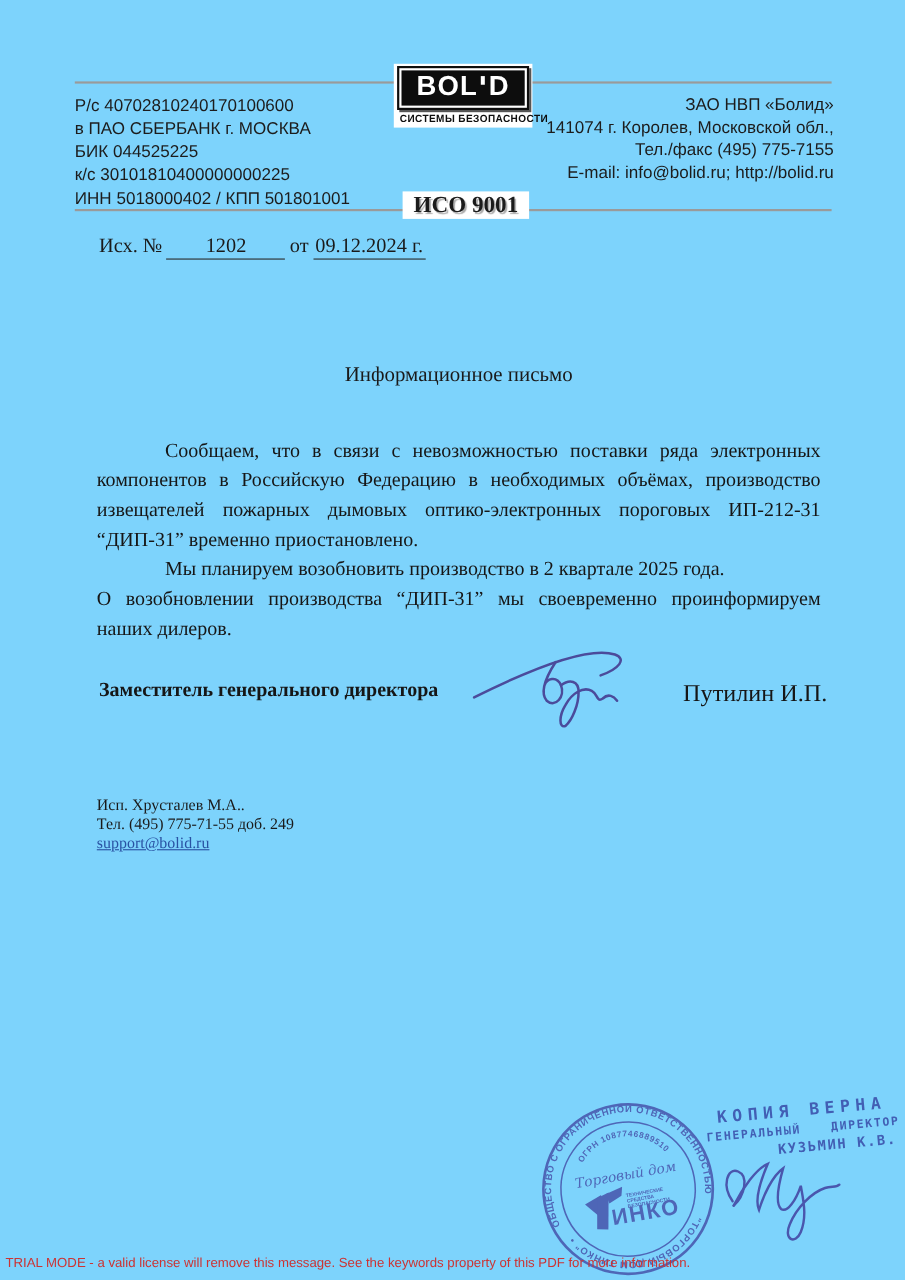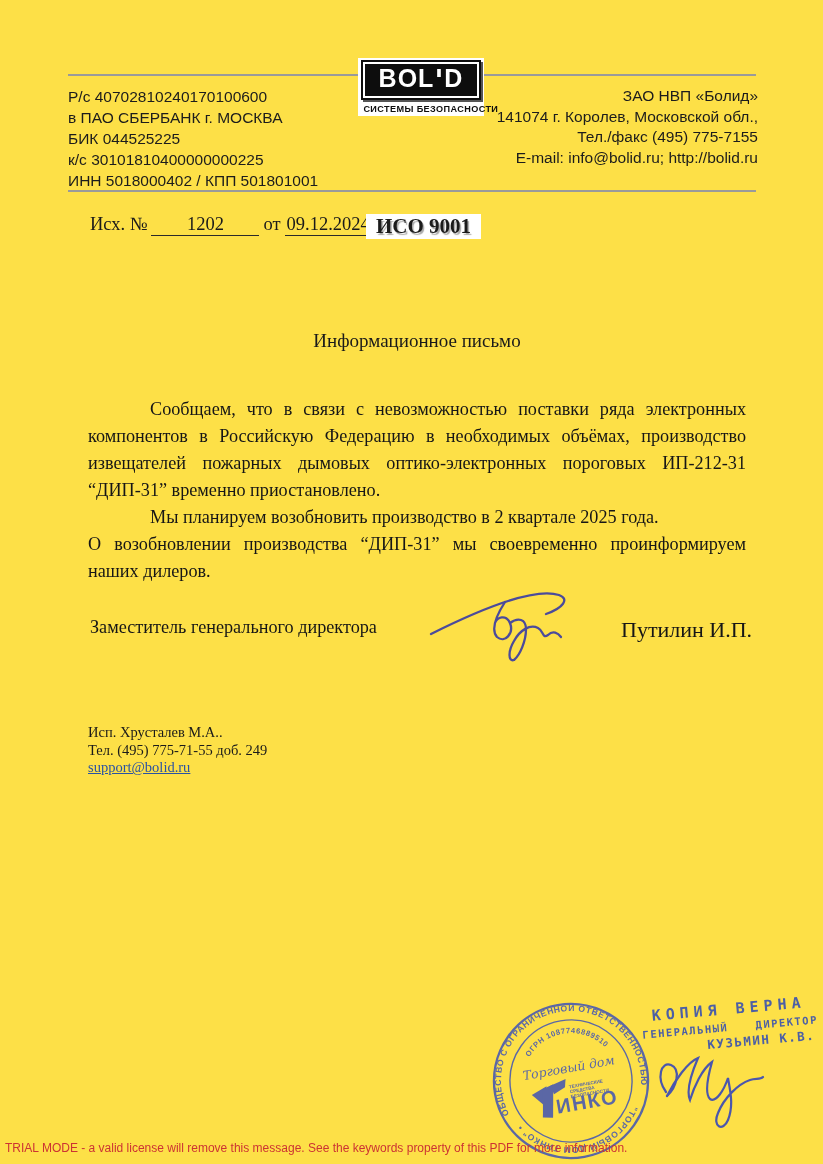--- a/index.html
+++ b/index.html
@@ -1,44 +1,44 @@
 <!DOCTYPE html>
 <html><head>
 <meta charset="utf-8">
 <style>
   * { margin:0; padding:0; box-sizing:border-box; }
   body { background:#fff; font-family:"Liberation Sans", sans-serif; }
-  .page { position:relative; width:823px; height:1164px; background:#fde047; overflow:hidden; }
+  .page { position:relative; width:823px; height:1164px; background:#7dd3fc; overflow:hidden; }
 
   .rule { position:absolute; height:2px; background:#9a9a9a; }
   .top-rule { left:68px; top:74px; width:688px; }
   .bottom-rule { left:68px; top:190px; width:688px; }
 
   .bank-block { position:absolute; left:68px; top:86px; font-size:15.5px; line-height:21px; color:#1c1c1c; }
   .company-block { position:absolute; left:400px; top:86px; width:358px; text-align:right; font-size:15.5px; line-height:20.5px; color:#1c1c1c; }
 
   .logo-wrap { position:absolute; left:358px; top:58px; width:126px; background:#fff; padding:2px 3px; text-align:center; }
   .logo-frame { border:2px solid #0d0d0d; background:#fff; padding:2px; box-shadow:2px 2px 0 #555; }
   .logo-inner { background:#0d0d0d; color:#fff; font-weight:bold; font-size:25px; letter-spacing:1px; padding:0 6px 3px 6px; font-family:"Liberation Sans", sans-serif; }
   .logo-inner .short-i { display:inline-block; height:0.52em; overflow:hidden; vertical-align:top; margin:0 1px; }
   .logo-sub { margin-top:3px; font-size:9.5px; font-weight:bold; letter-spacing:0.4px; color:#0d0d0d; white-space:nowrap; transform:scaleX(0.96); }
 
-  .iso-label { position:absolute; left:366px; top:174px; background:#fff; padding:0 10px; font-family:"Liberation Serif", serif; font-weight:bold; font-size:21px; color:#1b1b1b; text-shadow:1.5px 1.5px 1px #aaa; z-index:2;margin-top:40px; }
+  .iso-label { position:absolute; left:366px; top:174px; background:#fff; padding:0 10px; font-family:"Liberation Serif", serif; font-weight:bold; font-size:21px; color:#1b1b1b; text-shadow:1.5px 1.5px 1px #aaa; z-index:2; }
 
   .ref-line { position:absolute; left:90px; top:214px; font-family:"Liberation Serif", serif; font-size:18.5px; color:#1a1a1a; }
   .ref-blank { display:inline-block; width:108px; text-align:center; border-bottom:1.5px solid #2a2a2a; margin:0 4px; }
   .ref-date { display:inline-block; border-bottom:1.5px solid #2a2a2a; padding:0 2px; margin-left:4px;text-align:right; }
 
   .letter-title { position:absolute; left:88px; top:330px; width:658px; text-align:center; font-family:"Liberation Serif", serif; font-size:19px; color:#1a1a1a; }
 
   .body-text { position:absolute; left:88px; top:396px; width:658px; font-family:"Liberation Serif", serif; font-size:18.2px; line-height:27px; color:#161616; text-align:justify; }
   .body-text p { margin:0; }
   .body-text p.indent { text-indent:62px; }
 
-  .sig-position { position:absolute; left:90px; top:617px; font-family:"Liberation Serif", serif; font-size:18.2px; color:#161616; }
+  .sig-position { position:absolute; left:90px; top:617px; font-family:"Liberation Serif", serif; font-size:18.2px; color:#161616;font-weight:bold; }
   .sig-name { position:absolute; left:621px; top:617px; font-family:"Liberation Serif", serif; font-size:22px; color:#161616; }
   .putilin-sig { position:absolute; left:425px; top:572px; }
 
   .executor-block { position:absolute; left:88px; top:724px; font-family:"Liberation Serif", serif; font-size:14.5px; line-height:17.5px; color:#1a1a1a; }
   .executor-block a { color:#2952a3; text-decoration:underline; }
 
   .round-stamp { position:absolute; left:486px; top:996px; transform:rotate(-10deg); opacity:0.9; }
   .stamp-blue { fill:#4a5bb0; }
   .stamp-stroke { fill:none; stroke:#4a5bb0; }
 

